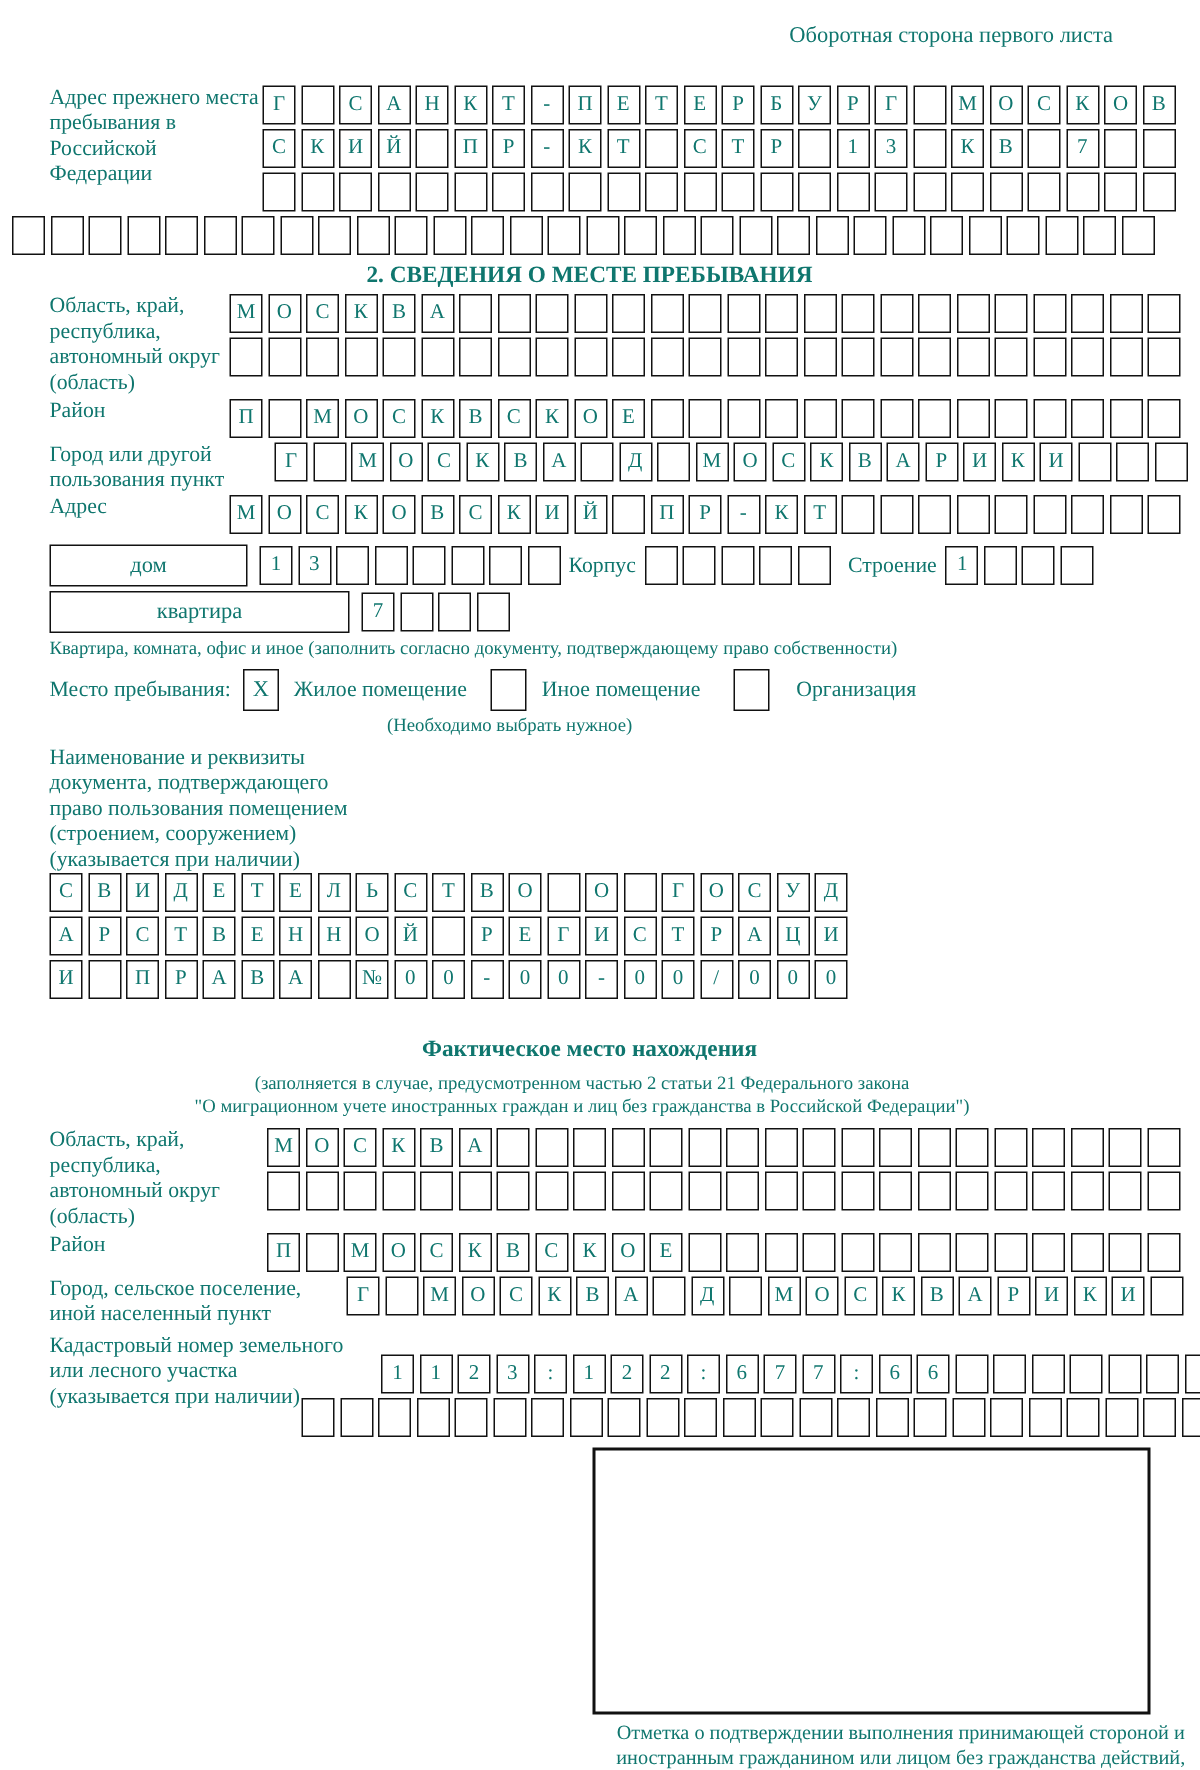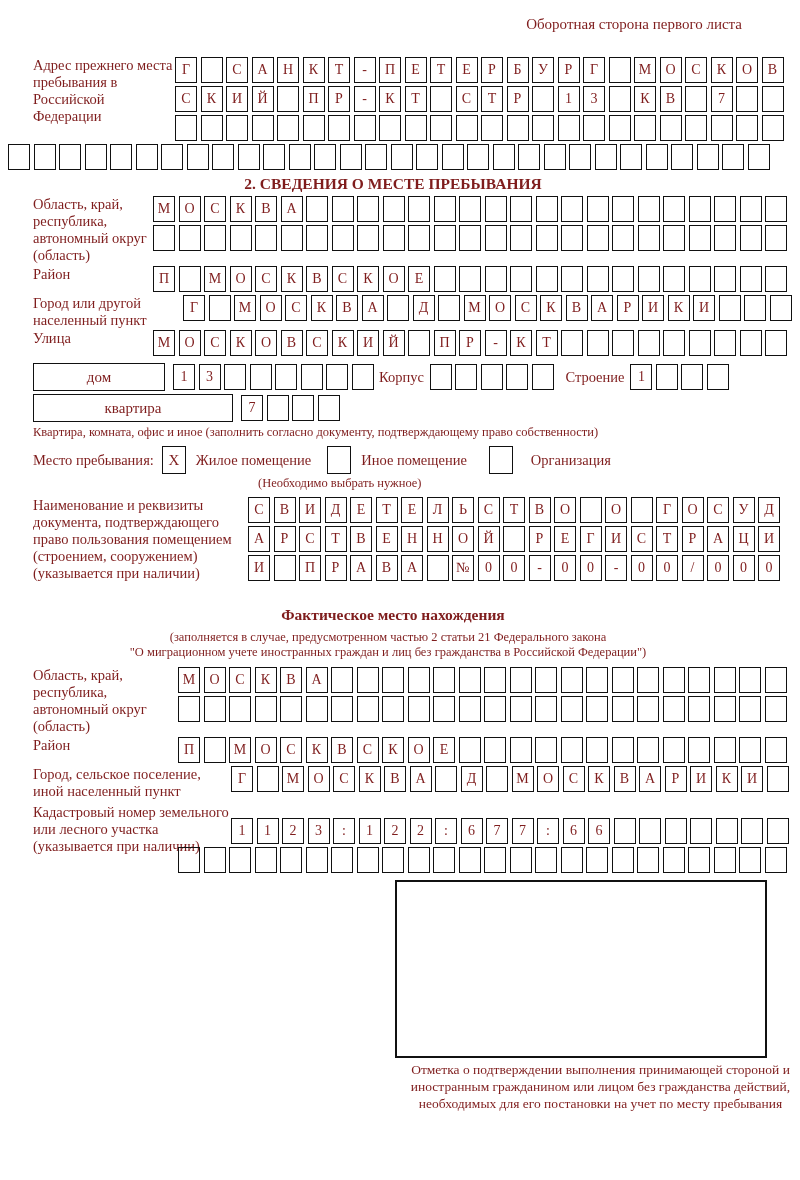--- a/index.html
+++ b/index.html
@@ -1,19 +1,19 @@
 <!DOCTYPE html>
 <html><head>
 <meta charset="utf-8">
 <style>
   html,body{margin:0;padding:0;background:#ffffff;}
   .page{
     position:relative;
     width:800px;height:1180px;
-    background:#ffffff;color:#7f1d1d;
+    background:#ffffff;color:#0f766e;
     font-family:"Liberation Serif", serif;
     overflow:hidden;
   }
   .content{padding:0 0 0 33px;}
   .hdr{
     padding:16px 58px 0 0;
     text-align:right;font-size:15px;
   }
   .frow{display:flex;align-items:flex-start;}
   .lbl{font-size:14.5px;line-height:17px;flex:0 0 auto;}
@@ -271,21 +271,21 @@
           <div class="cell"></div>
           <div class="cell"></div>
           <div class="cell"></div>
           <div class="cell"></div>
           <div class="cell"></div>
           <div class="cell"></div>
         </div>
     </div>
 
     <div class="frow">
-      <div class="lbl w150">Город или другой населенный пункт</div>
+      <div class="lbl w150">Город или другой пользования пункт</div>
       <div class="boxrow">
           <div class="cell">Г</div>
           <div class="cell"></div>
           <div class="cell">М</div>
           <div class="cell">О</div>
           <div class="cell">С</div>
           <div class="cell">К</div>
           <div class="cell">В</div>
           <div class="cell">А</div>
           <div class="cell"></div>
@@ -301,21 +301,21 @@
           <div class="cell">И</div>
           <div class="cell">К</div>
           <div class="cell">И</div>
           <div class="cell"></div>
           <div class="cell"></div>
           <div class="cell"></div>
         </div>
     </div>
 
     <div class="frow" style="margin-top:1px;">
-      <div class="lbl w120">Улица</div>
+      <div class="lbl w120">Адрес</div>
       <div class="boxrow">
           <div class="cell">М</div>
           <div class="cell">О</div>
           <div class="cell">С</div>
           <div class="cell">К</div>
           <div class="cell">О</div>
           <div class="cell">В</div>
           <div class="cell">С</div>
           <div class="cell">К</div>
           <div class="cell">И</div>
@@ -382,21 +382,21 @@
       <div class="inline-lbl">Место пребывания:</div>
       <div class="cb" style="margin-left:8px;">X</div>
       <div class="inline-lbl" style="margin-left:10px;">Жилое помещение</div>
       <div class="cb" style="margin-left:16px;"></div>
       <div class="inline-lbl" style="margin-left:10px;">Иное помещение</div>
       <div class="cb" style="margin-left:22px;"></div>
       <div class="inline-lbl" style="margin-left:18px;">Организация</div>
     </div>
     <div class="note" style="margin-top:2px;margin-left:225px;">(Необходимо выбрать нужное)</div>
 
-    <div class="frow" style="margin-top:6px;">
+    <div class="frow" style="margin-top:6px;flex-direction:column;">
       <div class="lbl w215">Наименование и реквизиты документа, подтверждающего право пользования помещением (строением, сооружением) (указывается при наличии)</div>
       <div class="stack">
         <div class="boxrow">
             <div class="cell">С</div>
             <div class="cell">В</div>
             <div class="cell">И</div>
             <div class="cell">Д</div>
             <div class="cell">Е</div>
             <div class="cell">Т</div>
             <div class="cell">Е</div>
@@ -577,21 +577,21 @@
           <div class="cell">В</div>
           <div class="cell">А</div>
           <div class="cell">Р</div>
           <div class="cell">И</div>
           <div class="cell">К</div>
           <div class="cell">И</div>
           <div class="cell"></div>
         </div>
     </div>
 
-    <div class="frow" style="margin-top:4px;">
+    <div class="frow" style="margin-top:4px;gap:23px;">
       <div class="lbl w198">Кадастровый номер земельного или лесного участка (указывается при наличии)</div>
       <div class="stack" style="padding-top:14px;">
         <div class="boxrow">
             <div class="cell">1</div>
             <div class="cell">1</div>
             <div class="cell">2</div>
             <div class="cell">3</div>
             <div class="cell">:</div>
             <div class="cell">1</div>
             <div class="cell">2</div>

